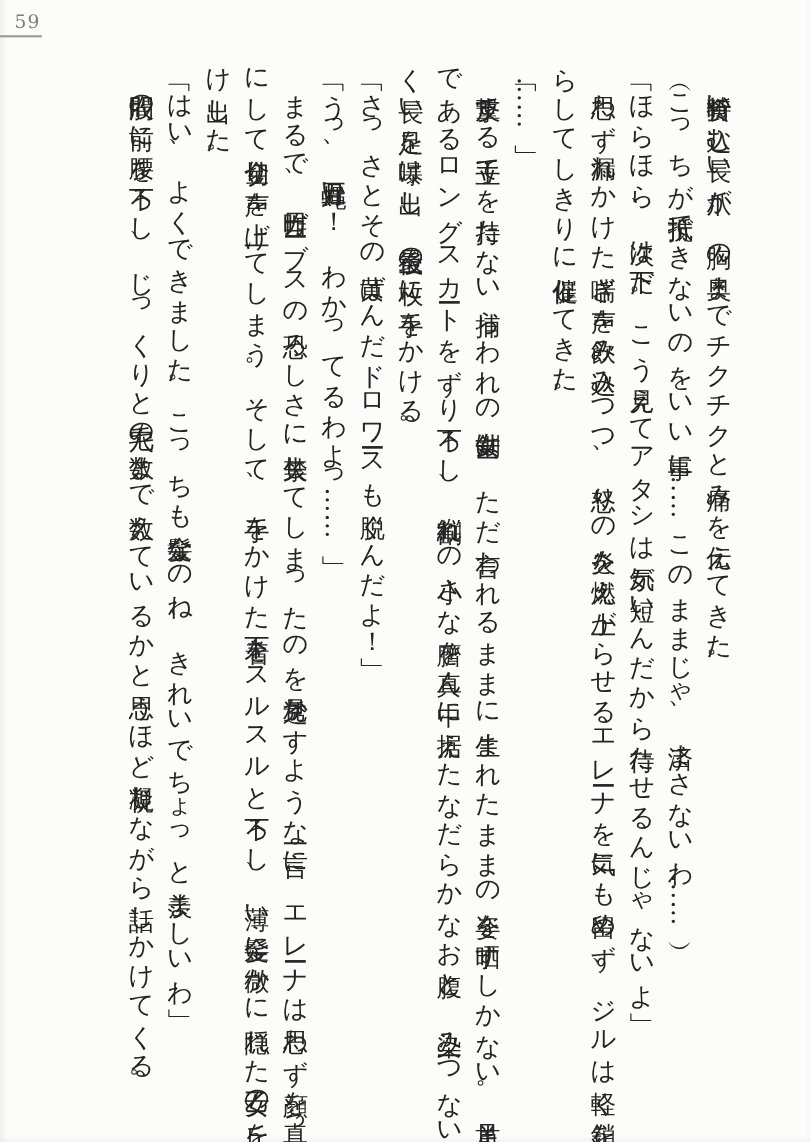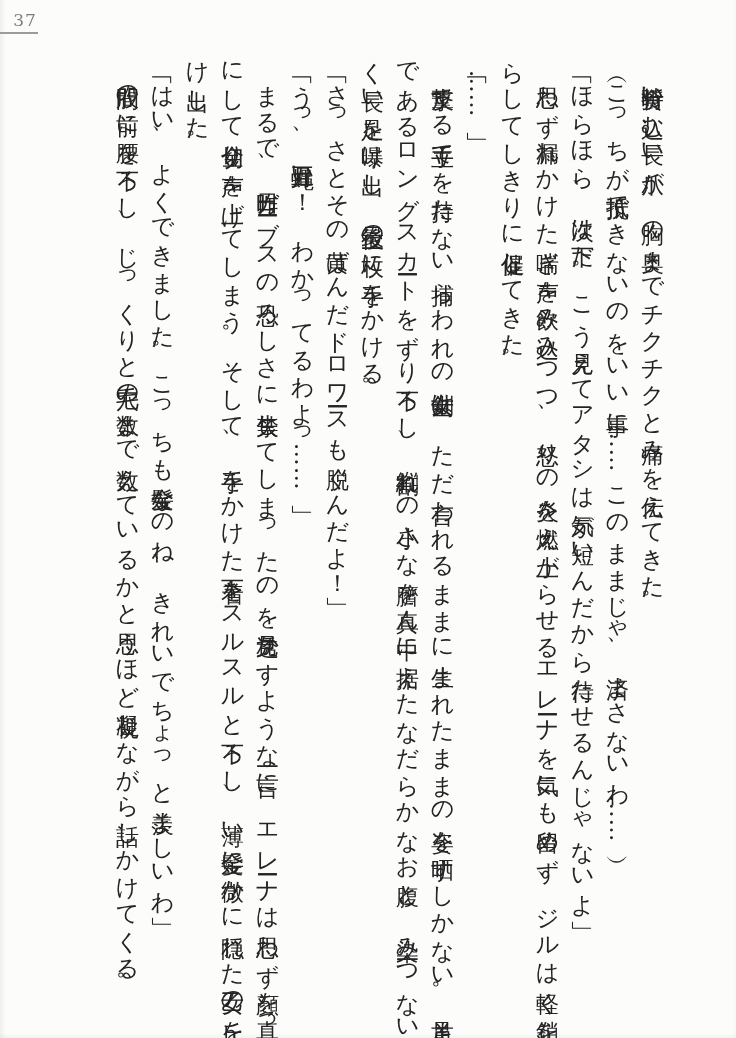--- a/index.html
+++ b/index.html
@@ -65,21 +65,21 @@
     padding: 0;
     text-indent: 1em;           
   }
 </style>
 </head>
 <body>
 
 <div class="page">
 
   <div class="page-number-rule"></div>
-  <div class="page-number">37</div>
+  <div class="page-number">59</div>
 
   <div class="text-block">
     <p>時折食い込む長い爪が、胸の奥までチクチクと痛みを伝えてきた。</p>
     <p>（こっちが抵抗できないのをいい事に……このままじゃ、済まさないわ……）</p>
     <p>「ほらほら、次は下だ。こう見えてアタシは気が短いんだから待たせるんじゃないよ」</p>
     <p>思わず漏れかけた喘ぎ声を飲み込みつつ、怒りの炎を燃え上がらせるエレーナを気にも留めず、ジルは軽く鎖を揺らしてしきりに催促してきた。</p>
     <p>「……」</p>
     <p>反撃する手立てを持たない捕らわれの女剣士は、ただ言われるままに生まれたままの姿を晒すしかない。足首まであるロングスカートをずり下ろし、縦割れの小さな臍を真ん中に据えたなだらかなお腹と、染み一つない白く長い足を曝け出し、最後の一枚に手をかける。</p>
     <p>「さっさとその黄ばんだドロワースも脱ぐんだよ！」</p>
     <p>「うっ、五月蝿い！　わかってるわよっ……」</p>

